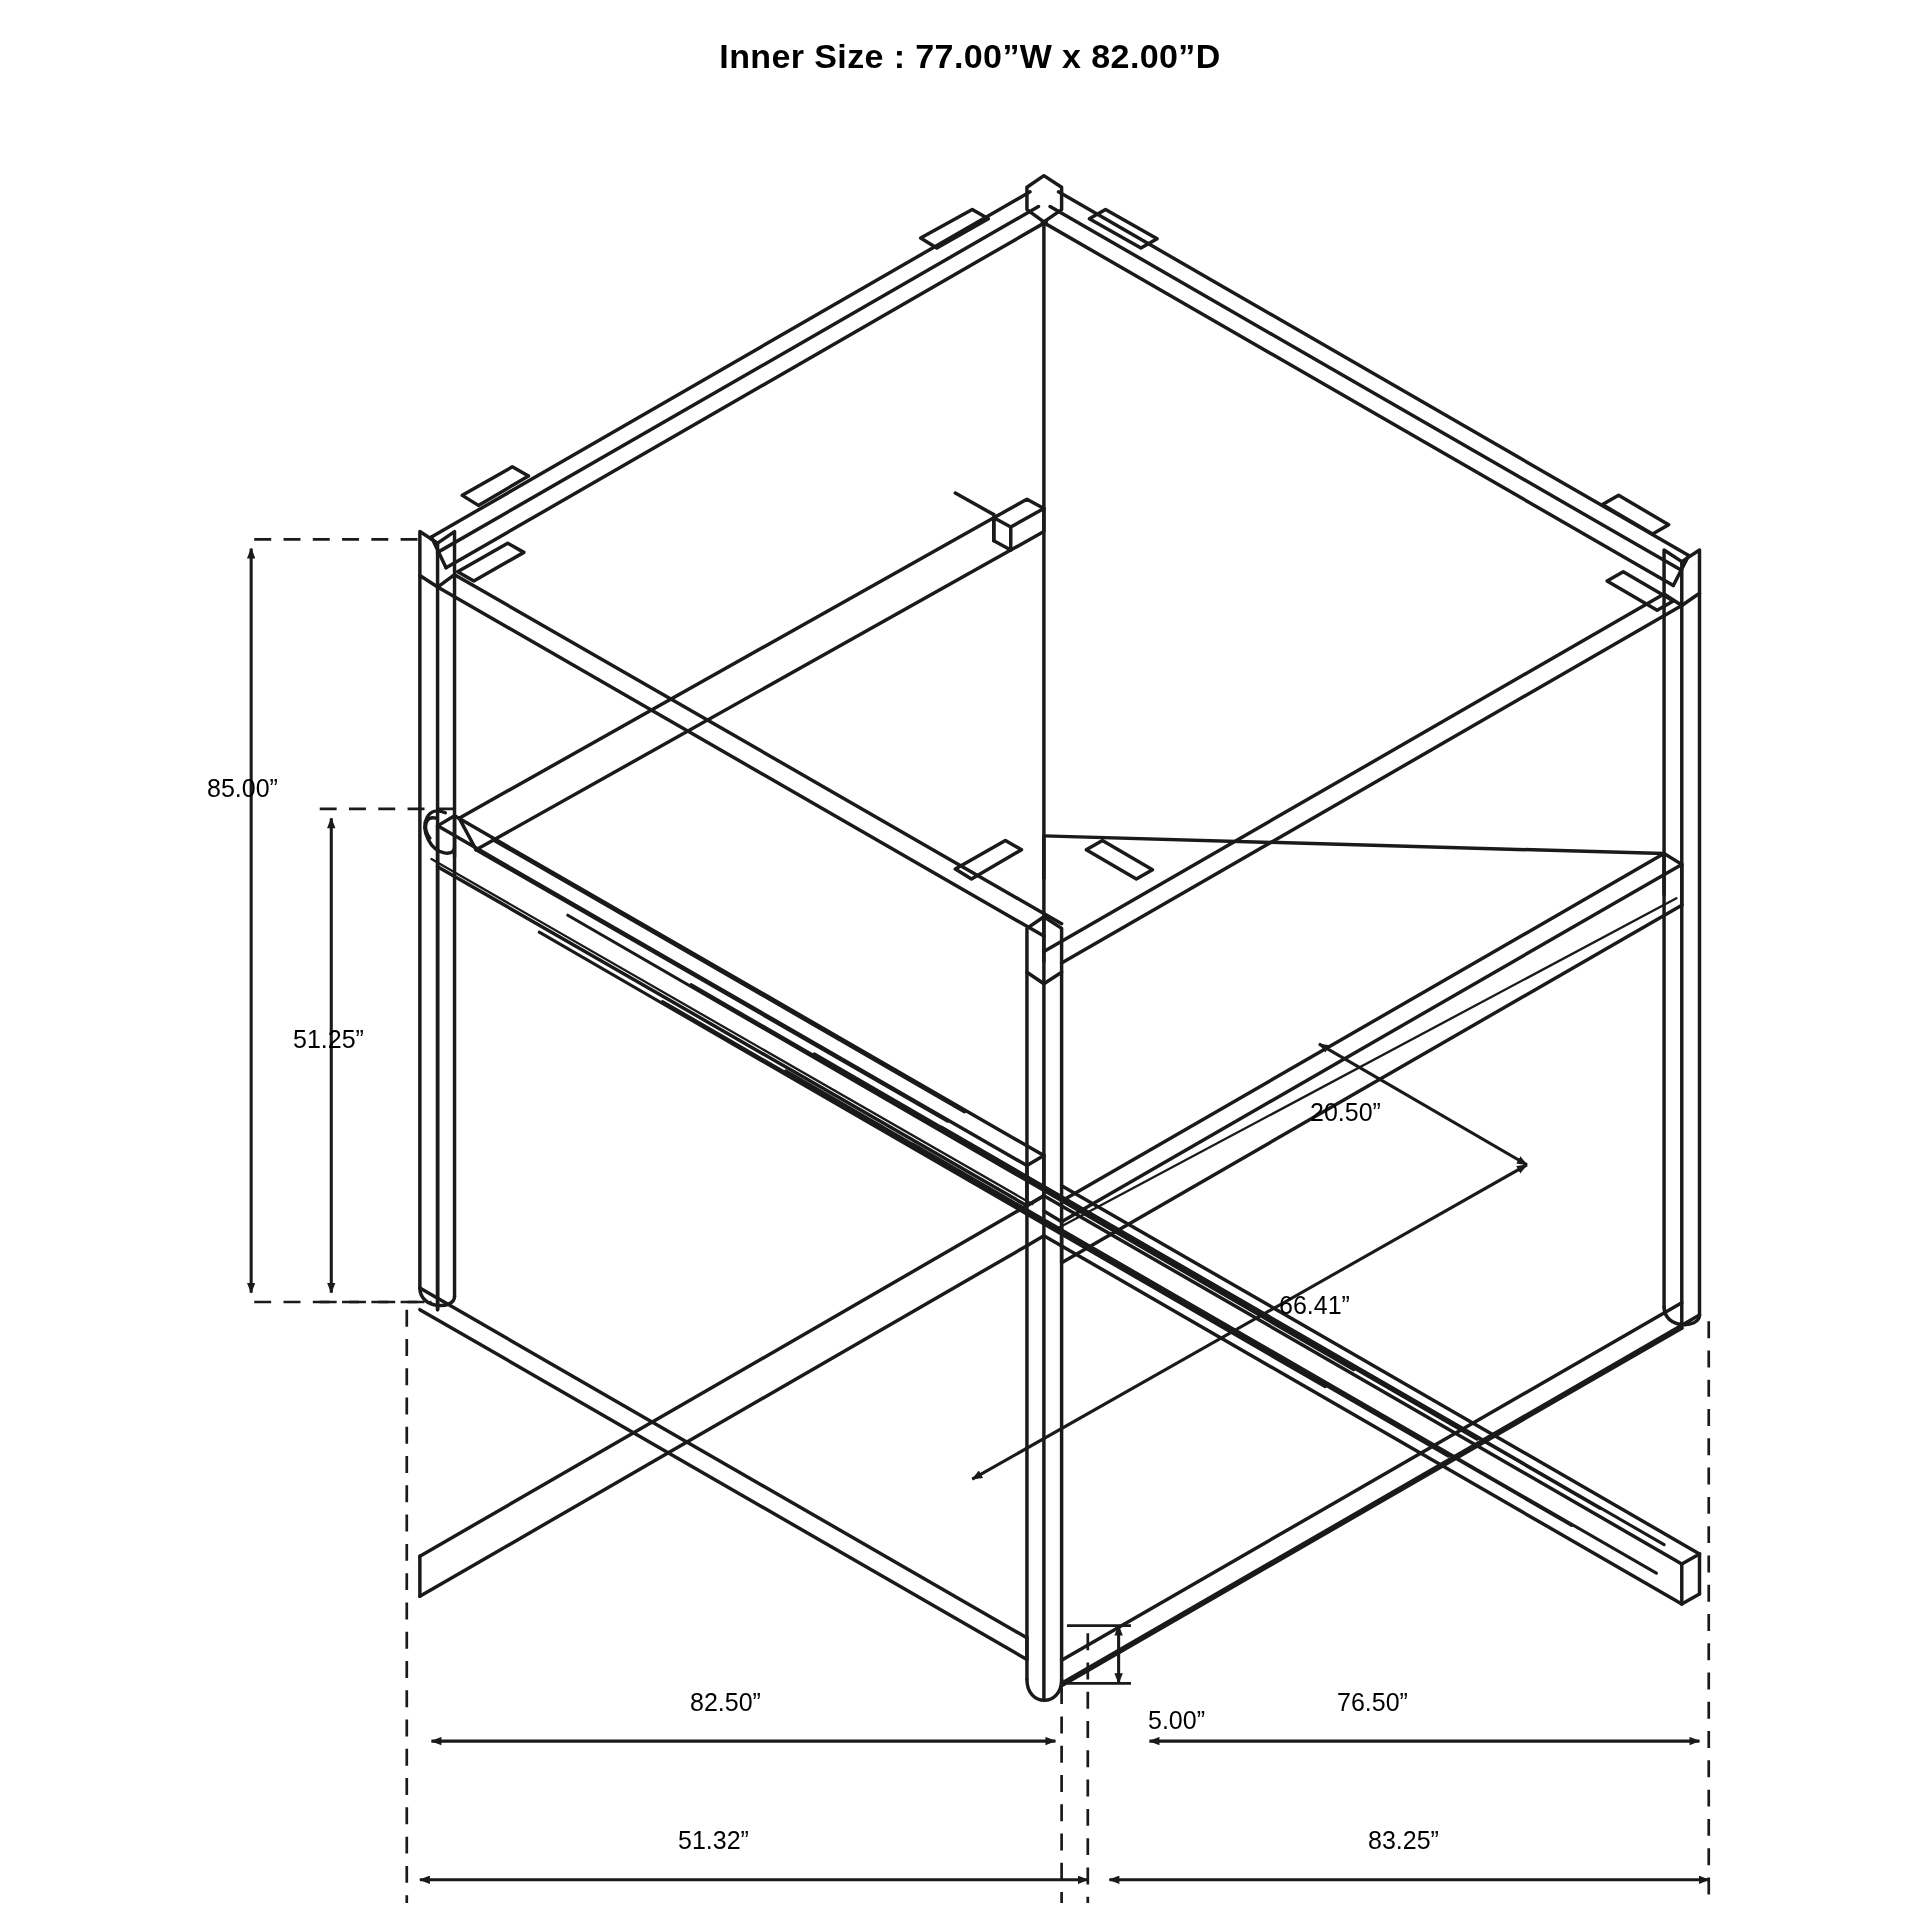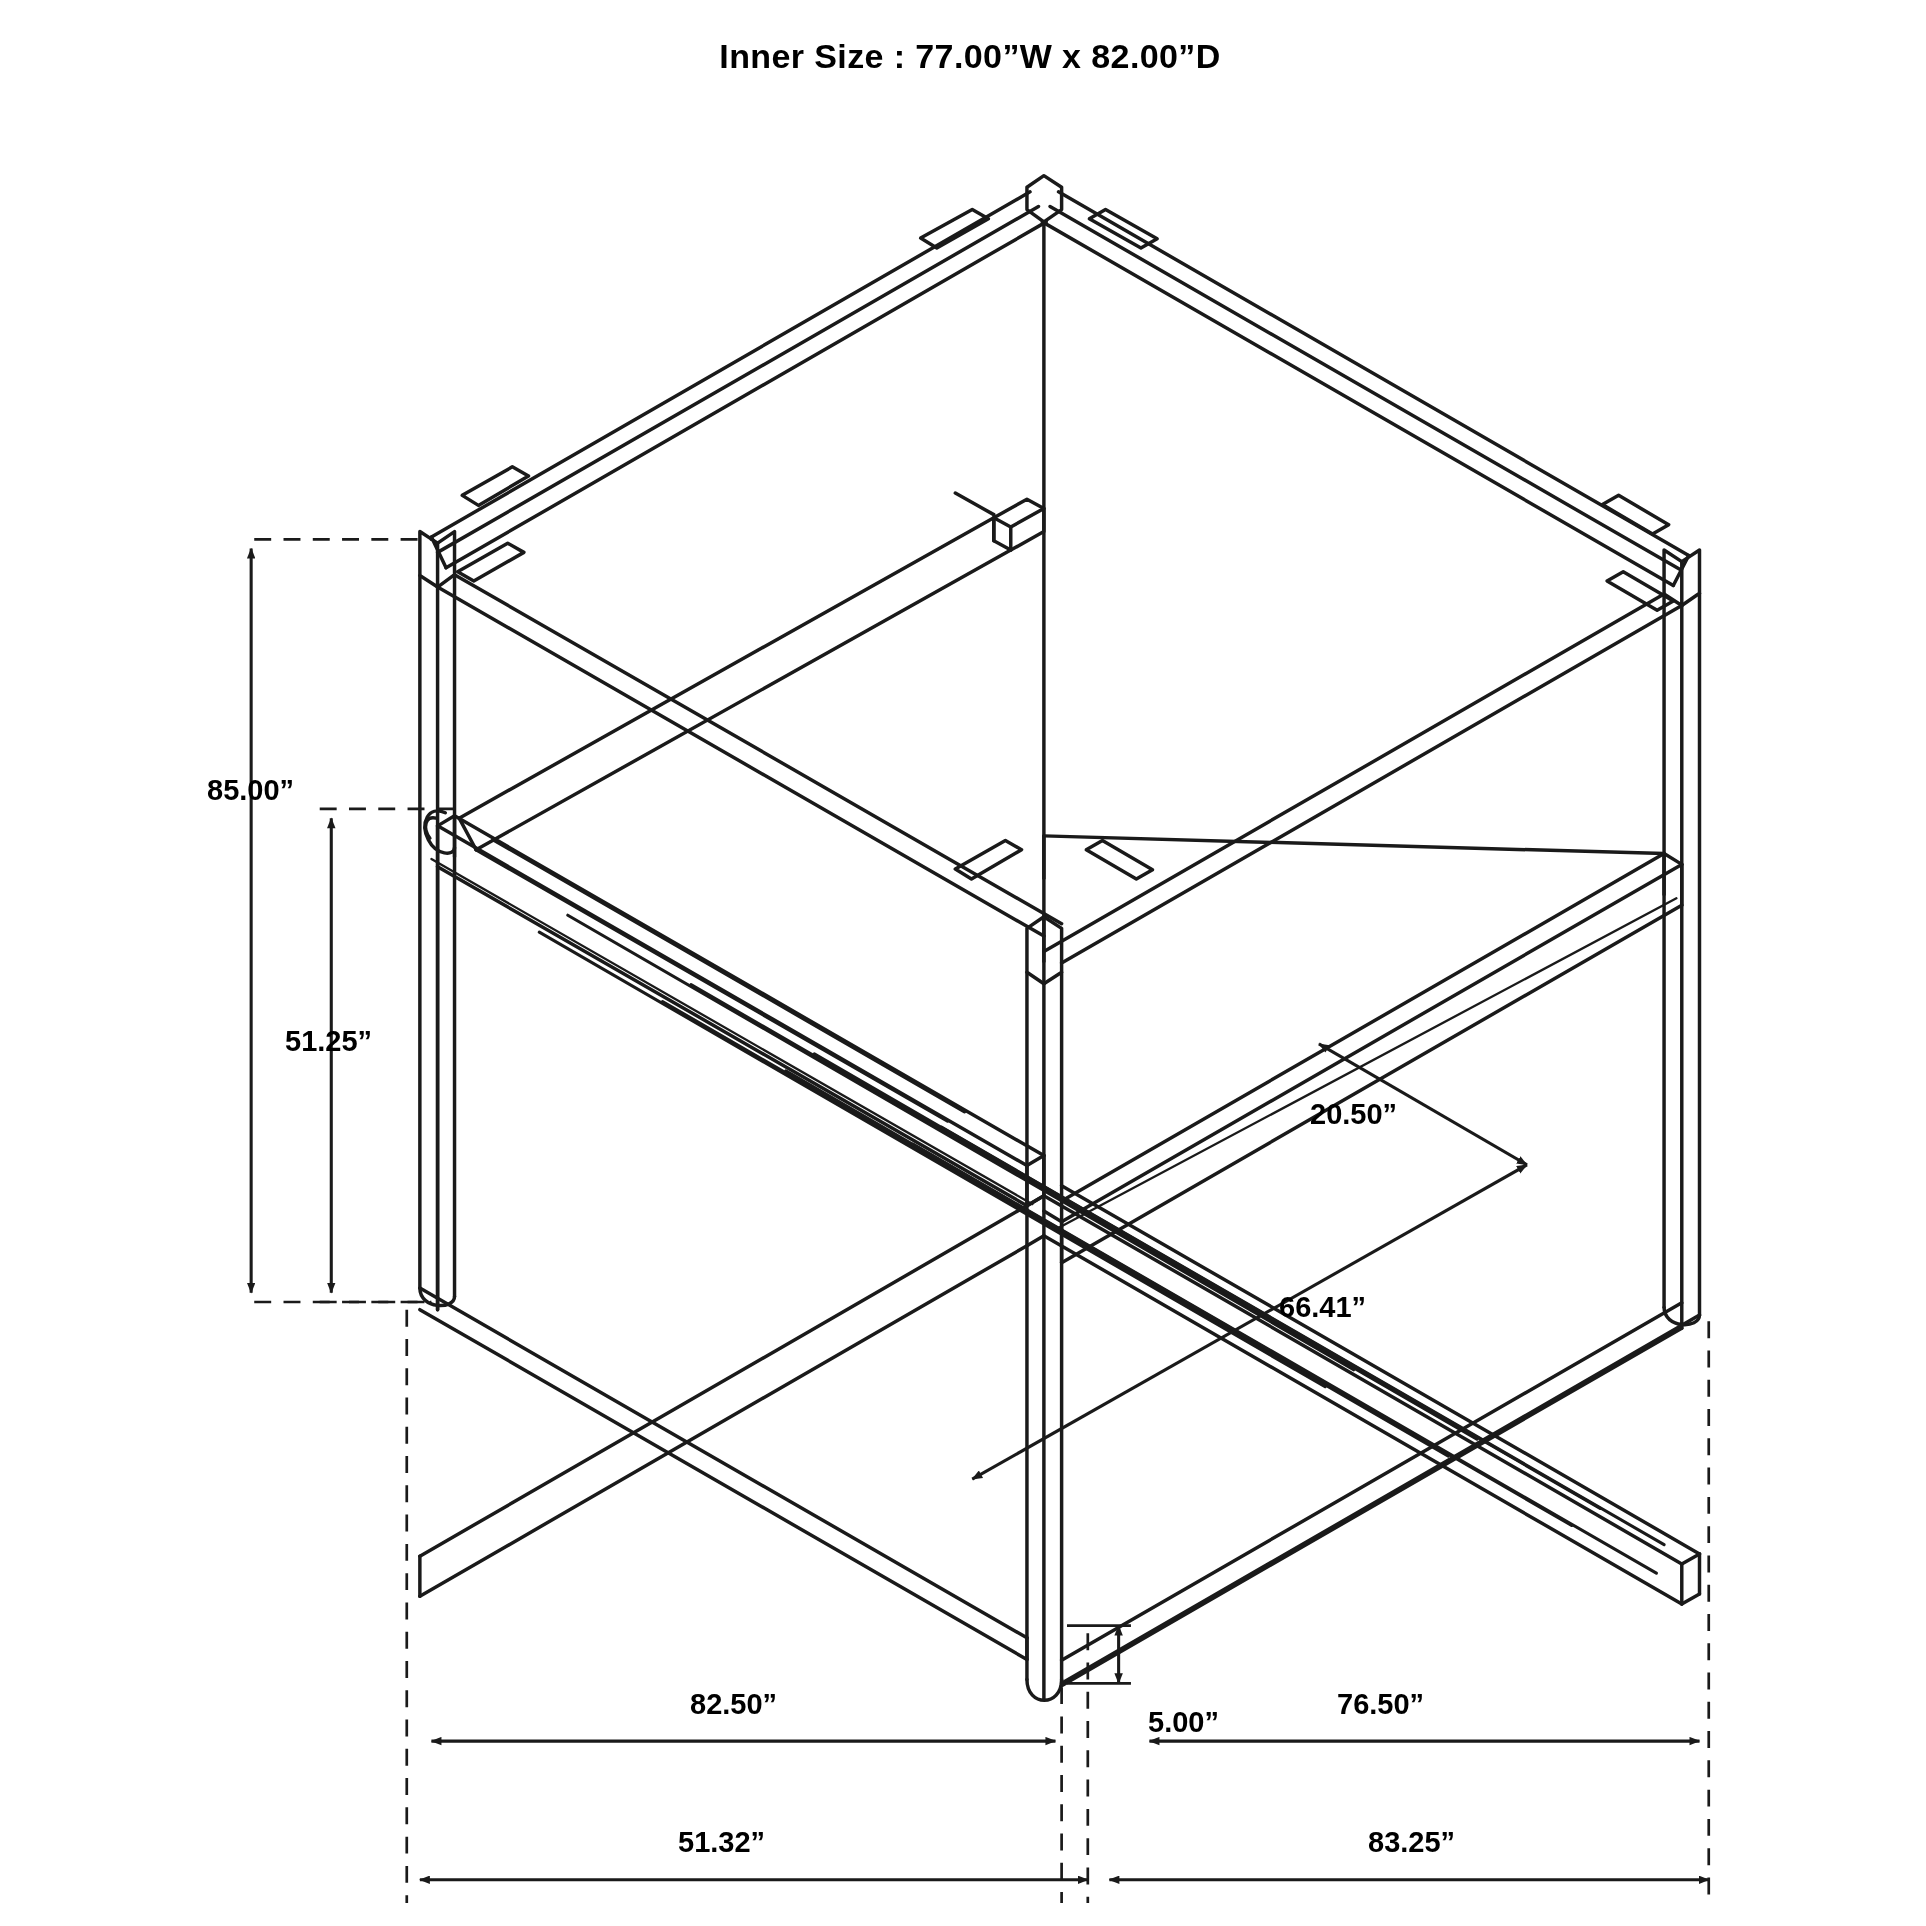--- a/index.html
+++ b/index.html
@@ -27,22 +27,22 @@
     top: 37px;
     left: 7px;
     width: 1926px;
     text-align: center;
     font-size: 34px;
     font-weight: bold;
     letter-spacing: 0.4px;
   }
   .dim-label {
     position: absolute;
-    font-size: 29px;
-    font-weight: bold;
+    font-size: 25px;
+    font-weight: normal;
     white-space: nowrap;
   }
   svg {
     position: absolute;
     left: 0;
     top: 0;
   }
 </style>
 </head>
 <body>
@@ -224,21 +224,21 @@
 
       <path d="M1492 2260 L2206 2260" stroke-width="4" marker-start="url(#arrStart)" marker-end="url(#arrEnd)"></path>
 
       <path d="M545 2440 L1412 2440" stroke-width="4" marker-start="url(#arrStart)" marker-end="url(#arrEnd)"></path>
 
       <path d="M1440 2440 L2218 2440" stroke-width="4" marker-start="url(#arrStart)" marker-end="url(#arrEnd)"></path>
     </g>
   </svg>
 
   <div class="dim-label" style="left:207px; top:774px;">85.00”</div>
-  <div class="dim-label" style="left:285px; top:1025px;">51.25”</div>
+  <div class="dim-label" style="left:293px; top:1025px;">51.25”</div>
   <div class="dim-label" style="left:1310px; top:1098px;text-align:center;">20.50”</div>
   <div class="dim-label" style="left:1279px; top:1291px;">66.41”</div>
   <div class="dim-label" style="left:1148px; top:1706px;">5.00”</div>
   <div class="dim-label" style="left:690px; top:1688px;text-align:right;">82.50”</div>
   <div class="dim-label" style="left:1337px; top:1688px;text-align:center;">76.50”</div>
   <div class="dim-label" style="left:678px; top:1826px;">51.32”</div>
   <div class="dim-label" style="left:1368px; top:1826px;">83.25”</div>
 
 </div>
 

